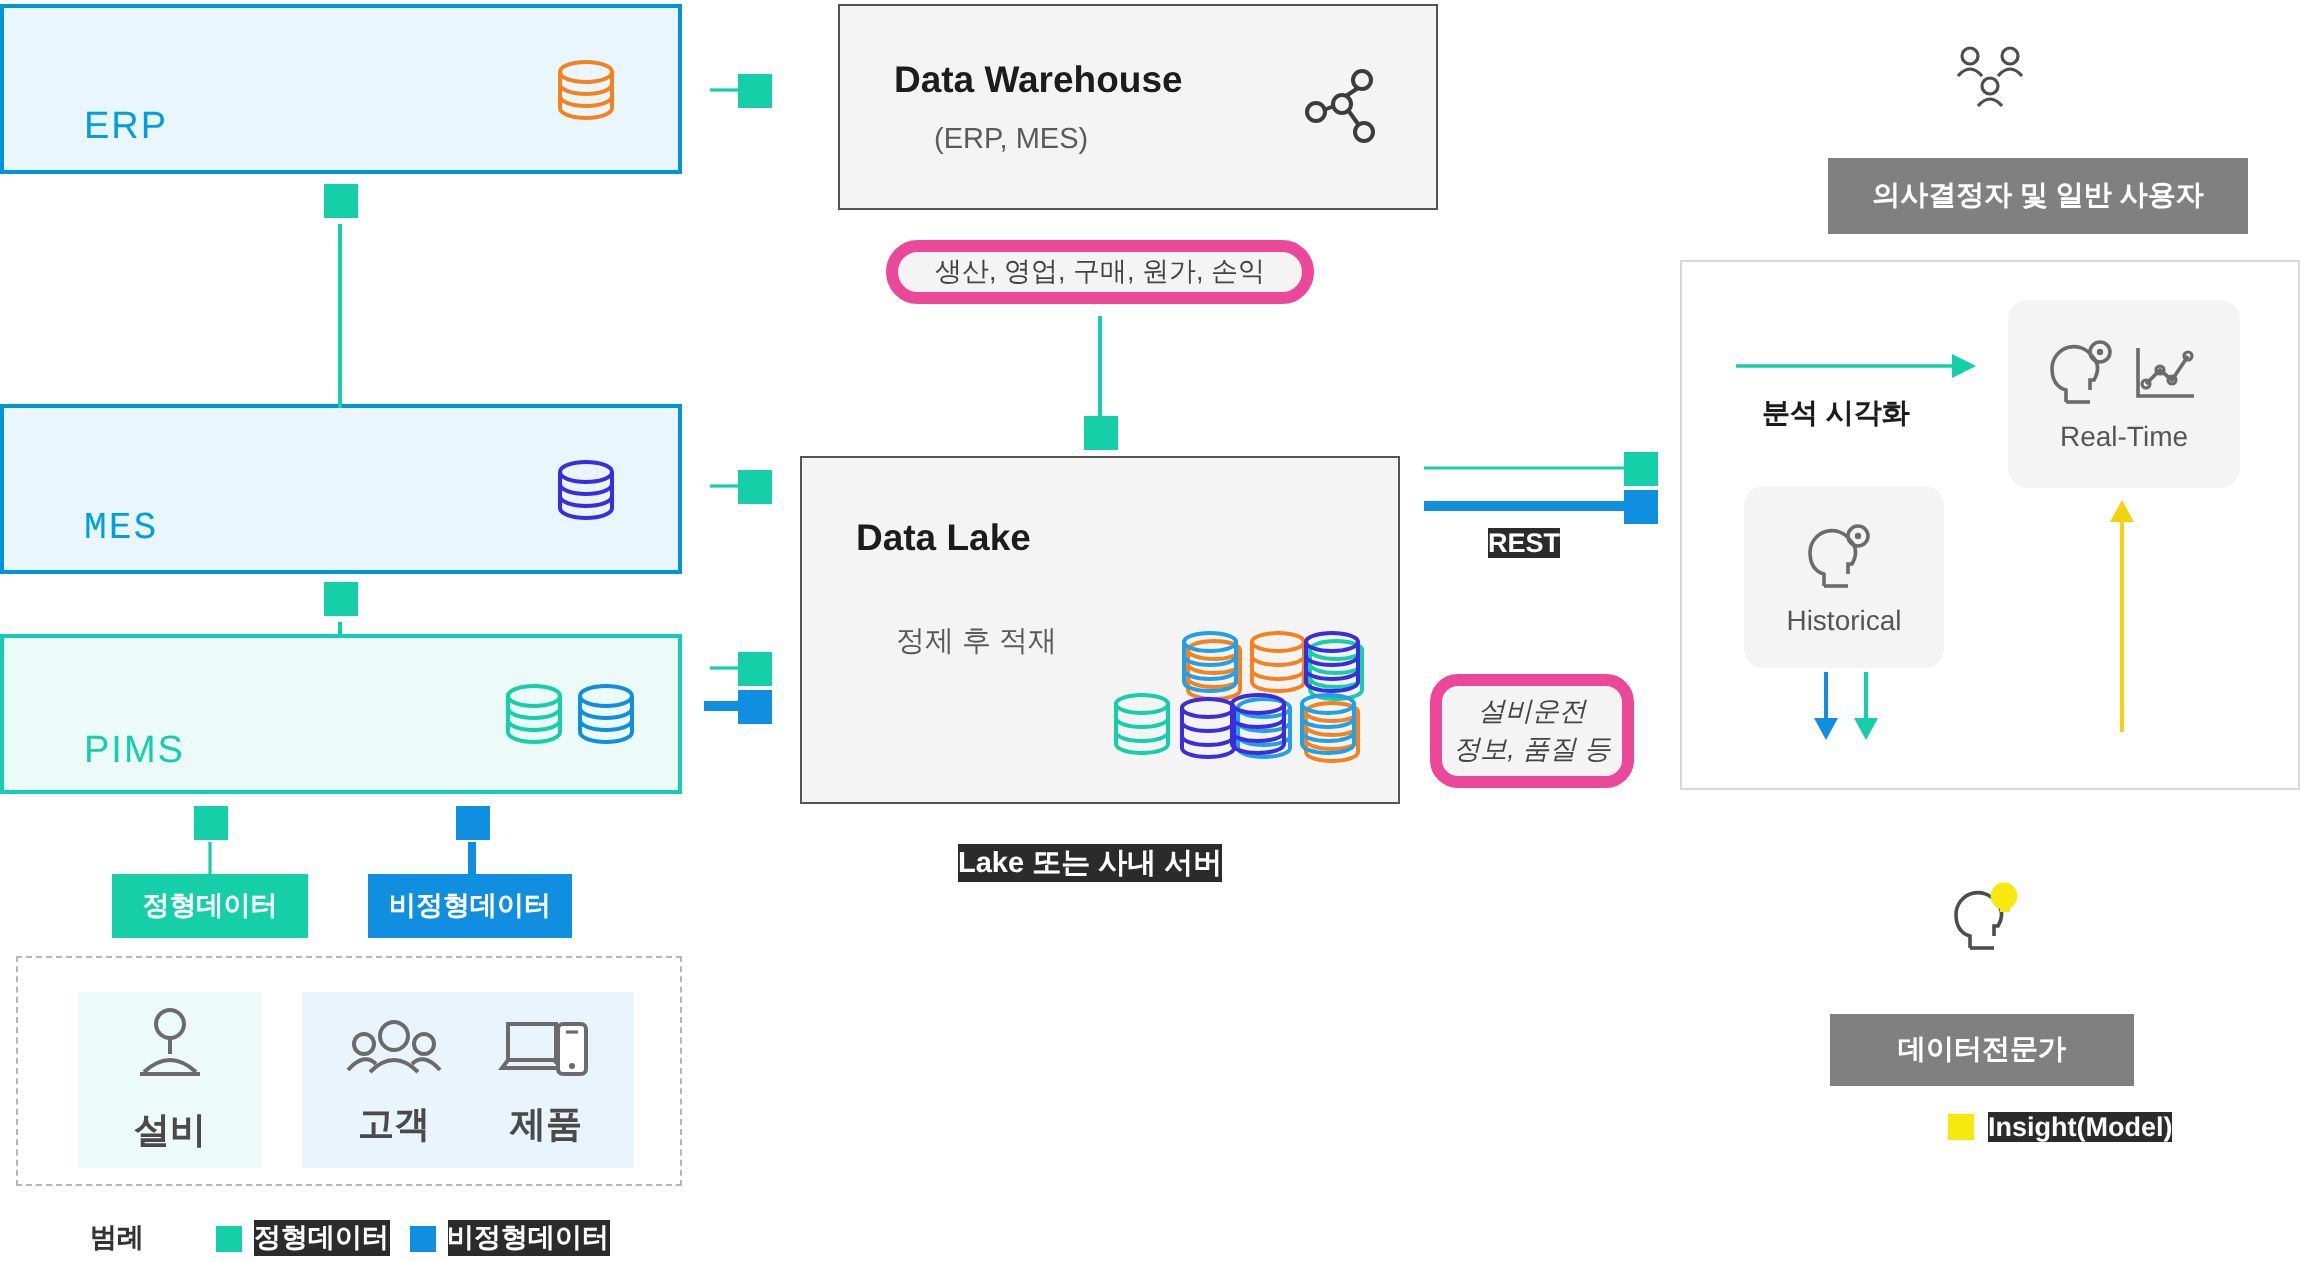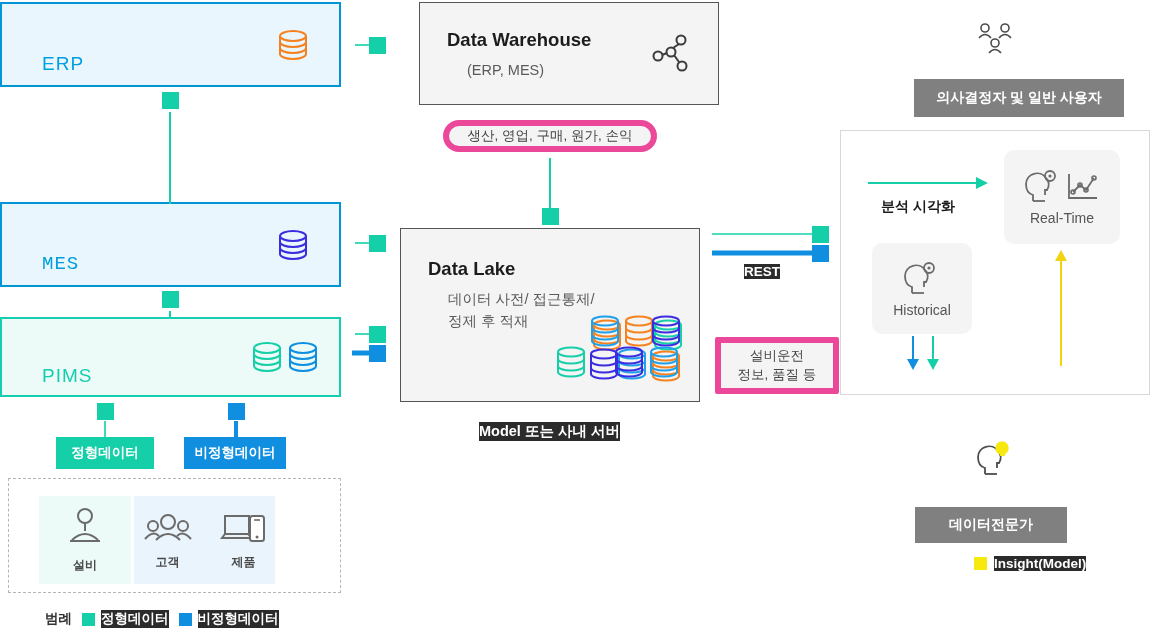--- a/index.html
+++ b/index.html
@@ -46,28 +46,28 @@
   
   #domain-box {
     position: absolute; left: 8px; top: 478px; width: 333px; height: 115px;
     border: 1px dashed #b6b6b6; background: #ffffff;
   }
   .dom-card {
     position: absolute; display: flex; flex-direction: column;
     align-items: center; justify-content: center; gap: 10px;
   }
   #dom-equip { left: 30px;  top: 17px; width: 92px;  height: 88px; background: #ecfbf7; }
-  #dom-cust  { left: 125px; top: 17px; width: 141px; height: 88px; background: #e9f4fd; }
+  #dom-cust  { left: 142px; top: 17px; width: 166px; height: 88px; background: #e9f4fd; }
   #dom-cust .pair { display: flex; gap: 28px; }
   .dom-sub { display: flex; flex-direction: column; align-items: center; gap: 8px; }
-  .dom-text { font-size: 12px; color: #4a4a4a; font-weight: 700; }
+  .dom-text { font-size: 18px; color: #4a4a4a; font-weight: 700; }
 
   
   #legend { position: absolute; left: 45px; top: 610px; display: flex; align-items: center; gap: 10px; }
-  #legend .lg-title { font-size: 13.5px; font-weight: 700; color: #333; margin-right: 0; }
+  #legend .lg-title { font-size: 13.5px; font-weight: 700; color: #333; margin-right: 26px; }
   #legend .lg-item { display: flex; align-items: center; gap: 6px; }
   #legend .lg-swatch { width: 13px; height: 13px; display: inline-block; }
   #legend .lg-text { font-size: 13.5px; font-weight: 700; color: #333; }
   .sel { background: #2b2b2b; color: #ffffff !important; }
 
   
   .stage-box {
     position: absolute; border: 1px solid #555; background: #f4f4f4;
   }
   #dw-box { left: 419px; top: 2px;   width: 300px; height: 103px; }
@@ -76,21 +76,21 @@
   .stage-sub   { position: absolute; left: 27px; font-size: 14.5px; color: #5a5a5a; line-height: 1.45; margin-left: 20px; }
 
   
   .pill {
     position: absolute; border: 6px solid #ec4899; border-radius: 999px;
     background: #f4f4f4; color: #444; font-size: 13.5px;
     display: flex; align-items: center; justify-content: center;
     text-align: center; line-height: 1.35;
   }
   #pill-erp  { left: 443px; top: 120px; width: 214px; height: 32px; }
-  #pill-equip{ left: 715px; top: 337px; width: 124px; height: 57px; border-radius: 2px; }
+  #pill-equip{ left: 715px; top: 337px; width: 102px; height: 57px; border-radius: 14px; font-style: italic; }
 
   
   #right-panel {
     position: absolute; left: 840px; top: 130px; width: 310px; height: 265px;
     border: 1px solid #d8d8d8; background: #ffffff;
   }
   .analytic-card {
     position: absolute; background: #f4f4f4; border-radius: 10px;
     display: flex; flex-direction: column; align-items: center; justify-content: center; gap: 4px;
   }
@@ -285,21 +285,20 @@
     <span>생산, 영업, 구매, 원가, 손익</span>
   </div>
 
   <svg class="abs" style="left:540px; top:158px; width:22px; height:70px;">
     <line x1="10" y1="0" x2="10" y2="52" stroke="#14cfa8" stroke-width="2"></line>
     <rect x="2" y="50" width="17" height="17" fill="#14cfa8"></rect>
   </svg>
 
   <div class="stage-box" id="dl-box">
     <div class="stage-title" style="top:29px">Data Lake</div>
-    <div class="stage-sub" style="top:60px">데이터 사전/ 접근통제/</div>
     <div class="stage-sub" style="top:82px">정제 후 적재</div>
     <span class="abs" style="left:155px; top:86px">
       <svg width="125" height="72" viewBox="0 0 125 72">
         <g stroke-width="2" fill="none">
           <g transform="translate(38,4)">
             <ellipse cx="13" cy="6" rx="13" ry="4.5" stroke="#f5821f"></ellipse>
             <path d="M0 6 v20 a13 4.5 0 0 0 26 0 V6" stroke="#f5821f"></path>
             <path d="M0 13 a13 4.5 0 0 0 26 0" stroke="#f5821f"></path>
             <path d="M0 20 a13 4.5 0 0 0 26 0" stroke="#f5821f"></path>
           </g>
@@ -361,21 +360,21 @@
             <ellipse cx="13" cy="6" rx="13" ry="4.5" stroke="#1fa0e8"></ellipse>
             <path d="M0 6 v20 a13 4.5 0 0 0 26 0 V6" stroke="#1fa0e8"></path>
             <path d="M0 13 a13 4.5 0 0 0 26 0" stroke="#1fa0e8"></path>
             <path d="M0 20 a13 4.5 0 0 0 26 0" stroke="#1fa0e8"></path>
           </g>
         </g>
       </svg>
     </span>
   </div>
 
-  <div class="float-label sel" id="lbl-cloud">Model 또는 사내 서버</div>
+  <div class="float-label sel" id="lbl-cloud">Lake 또는 사내 서버</div>
 
   <svg class="abs" style="left:712px; top:225px; width:120px; height:40px;">
     <line x1="0" y1="9" x2="104" y2="9" stroke="#14cfa8" stroke-width="1.6"></line>
     <rect x="100" y="1" width="17" height="17" fill="#14cfa8"></rect>
     <line x1="0" y1="28" x2="104" y2="28" stroke="#108fe0" stroke-width="5"></line>
     <rect x="100" y="20" width="17" height="17" fill="#108fe0"></rect>
   </svg>
   <div class="float-label sel" id="lbl-rest">REST</div>
 
   <div class="pill" id="pill-equip">

